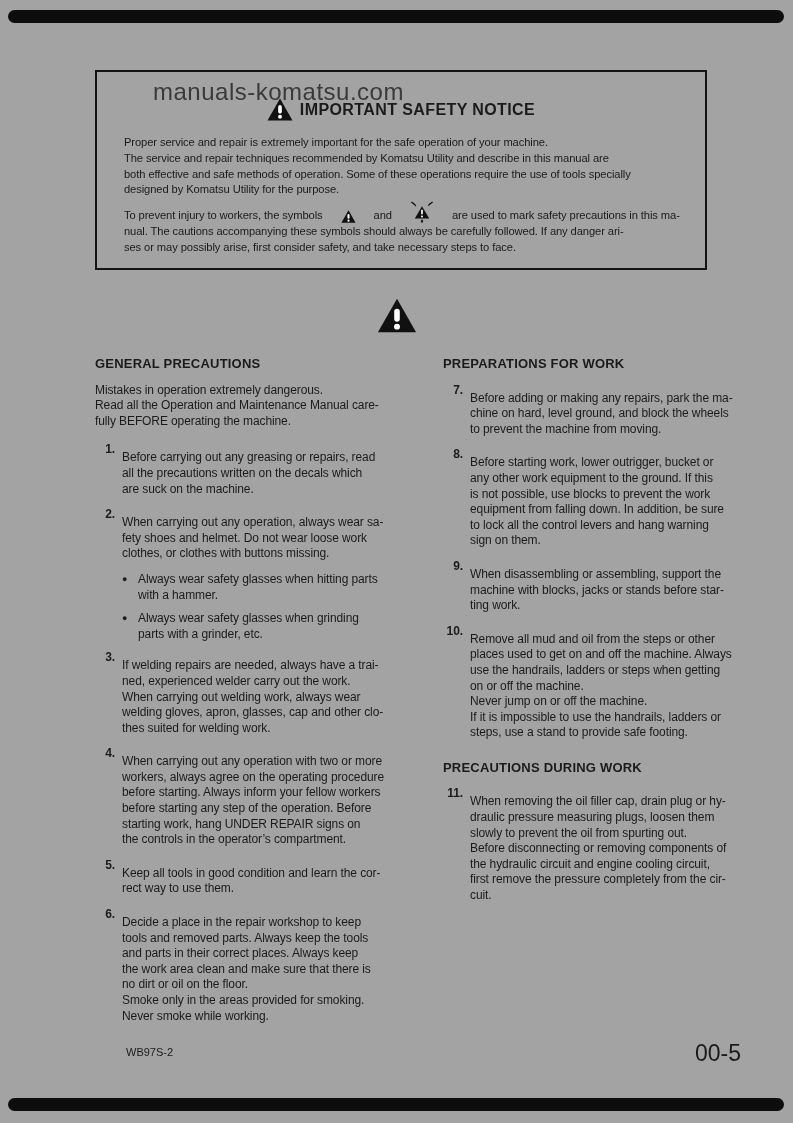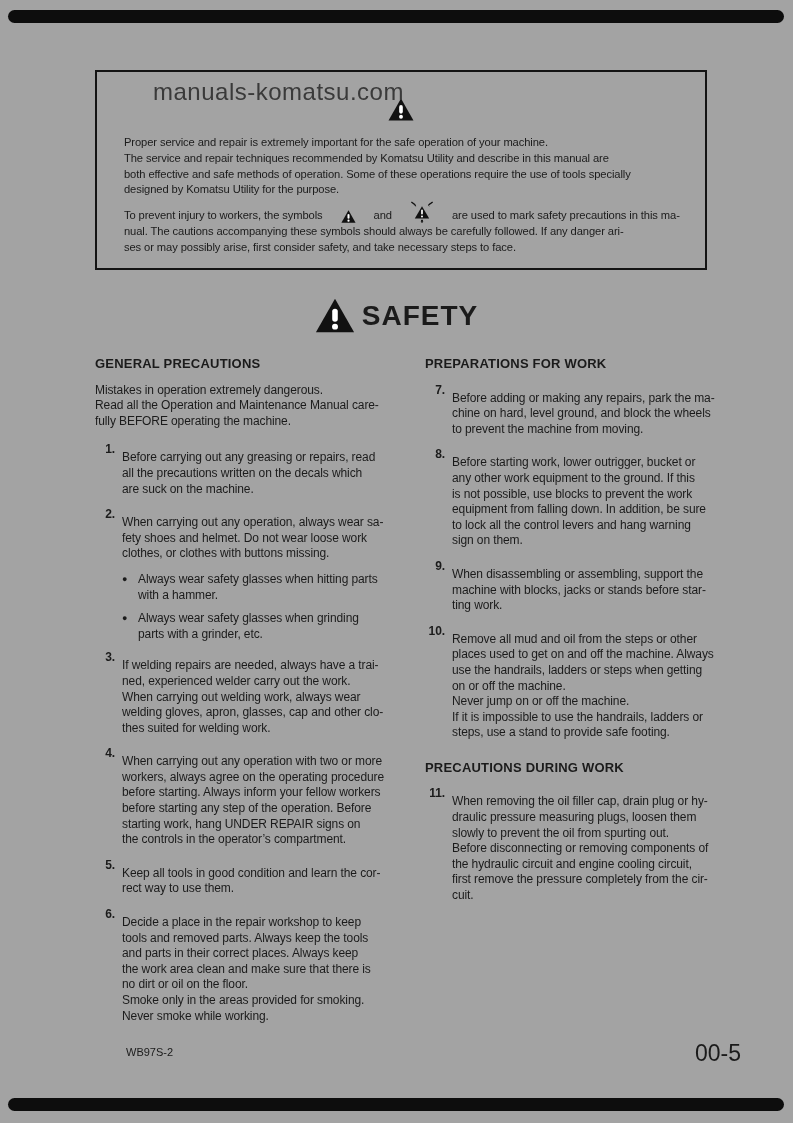--- a/index.html
+++ b/index.html
@@ -45,21 +45,21 @@
   
   .safety-heading {
     position:absolute; left:0; top:298px; width:100%;
     display:flex; justify-content:center; align-items:center; gap:7px;
     font-weight:bold; font-size:28px; letter-spacing:1px;
   }
 
   
   .columns {
     position:absolute; left:95px; top:356px; width:673px;
-    display:flex; font-size:12px; line-height:15.6px; letter-spacing:-0.1px;
+    display:flex; gap:18px; font-size:12px; line-height:15.6px; letter-spacing:-0.1px;
   }
   .col { width:330px; }
   .col.right { width:325px; }
   .col h3 { margin:0 0 11px 0; font-size:13px; letter-spacing:0.2px; }
   .col h3.second { margin-top:19px; }
   .intro { margin:0 0 13px 0; }
   .item { display:flex; margin:0 0 10px 0; }
   .item .num { width:20px; flex:0 0 20px; text-align:right; margin-right:7px; font-weight:bold; }
   .item .itext { flex:1;margin-top:8px; }
   .bullet { display:flex; margin:0 0 8px 0; padding-left:27px; }
@@ -80,20 +80,21 @@
   <div class="notice-box">
     <div class="watermark">manuals-komatsu.com</div>
     <div class="notice-heading">
       <span class="tri tri-md">
         <svg viewBox="0 0 100 88">
             <path d="M50 2 L98 86 L2 86 Z" fill="#111"></path>
             <rect x="43" y="27" width="14" height="33" rx="7" fill="#fff"></rect>
             <circle cx="50" cy="72" r="7.5" fill="#fff"></circle>
           </svg>
       </span>
+      <span>IMPORTANT SAFETY NOTICE</span>
     </div>
     <div class="notice-body">
       <p class="notice-p lines">Proper service and repair is extremely important for the safe operation of your machine.
 The service and repair techniques recommended by Komatsu Utility and describe in this manual are
 both effective and safe methods of operation. Some of these operations require the use of tools specially
 designed by Komatsu Utility for the purpose.</p>
       <div class="notice-p2">
         <div class="p2-line1">
           <span>To prevent injury to workers, the symbols</span>
           <span class="tri tri-sm">
@@ -126,21 +127,20 @@
   </div>
 
   <div class="safety-heading">
     <span class="tri tri-lg">
       <svg viewBox="0 0 100 88">
           <path d="M50 2 L98 86 L2 86 Z" fill="#111"></path>
           <rect x="43" y="27" width="14" height="33" rx="7" fill="#fff"></rect>
           <circle cx="50" cy="72" r="7.5" fill="#fff"></circle>
         </svg>
     </span>
-    <span>SAFETY</span>
   </div>
 
   <div class="columns">
 
     <div class="col">
       <h3>GENERAL PRECAUTIONS</h3>
       <p class="intro lines">Mistakes in operation extremely dangerous.
 Read all the Operation and Maintenance Manual care-
 fully BEFORE operating the machine.</p>
 

